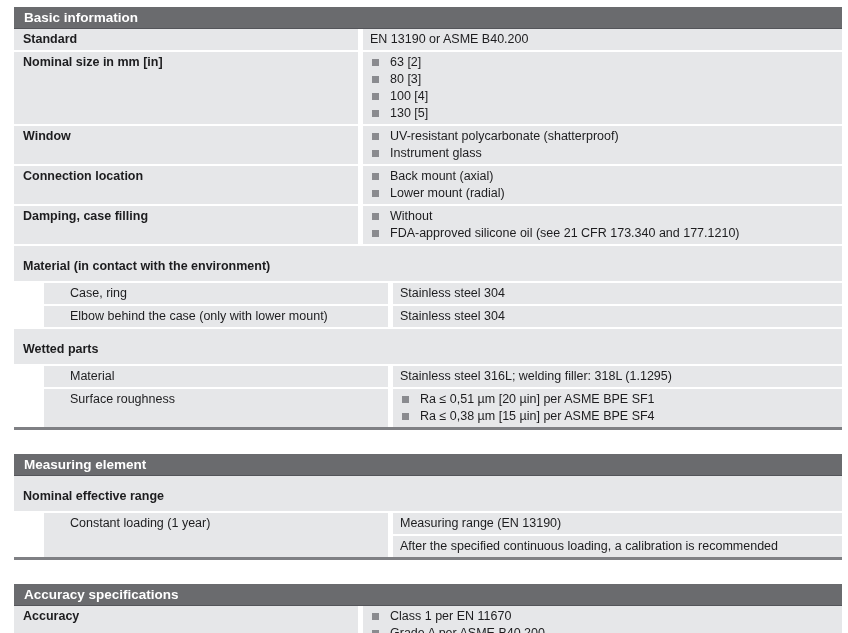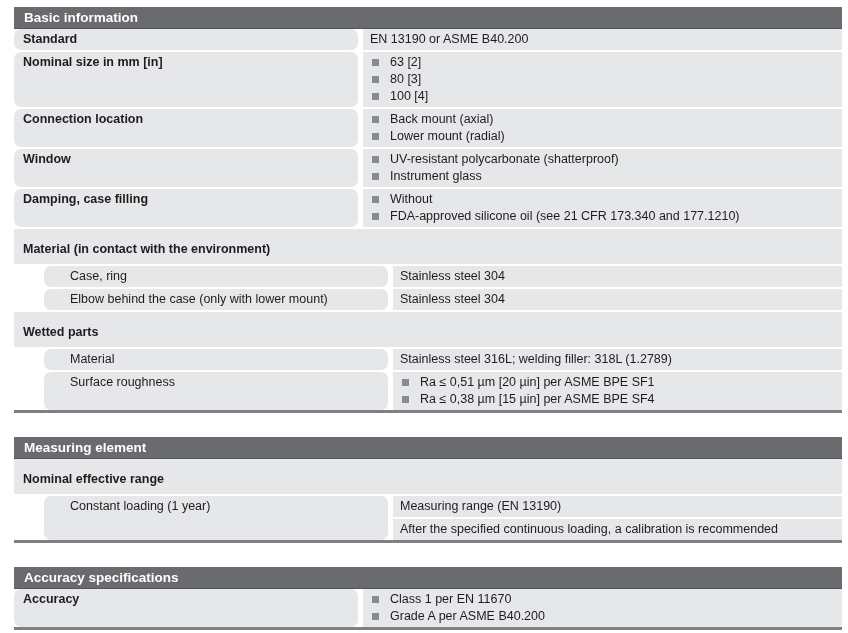--- a/index.html
+++ b/index.html
@@ -43,21 +43,20 @@
     padding: 12px 0 2px 9px;
   }
   .label-cell {
     width: 344px;
     flex: 0 0 344px;
     box-sizing: border-box;
     background: var(--row-bg, #e6e7e9);
     font-size: 12.5px;
     line-height: 17px;
     padding: 2px 8px 2px 9px;
-    border-radius: 7px;
   }
   .label-cell.bold { font-weight: bold; }
   .label-cell.indent { padding-left: 26px; margin-left: 30px; }
   .col-gap { width: 5px; flex: 0 0 5px; background: #ffffff; }
   .value-stack {
     flex: 1 1 auto;
     display: flex;
     flex-direction: column;
     gap: 2px;
   }
@@ -101,51 +100,55 @@
                 <span class="bullet-text">63 [2]</span>
               </div>
               <div class="bullet-line">
                 <span class="bullet-sq"></span>
                 <span class="bullet-text">80 [3]</span>
               </div>
               <div class="bullet-line">
                 <span class="bullet-sq"></span>
                 <span class="bullet-text">100 [4]</span>
               </div>
+              <div class="bullet-line">
+                <span class="bullet-sq"></span>
+                <span class="bullet-text">130 [5]</span>
+              </div>
+            </div>
+          </div>
+        </div>
+        <div class="row data-row">
+          <div class="label-cell bold"><span>Window</span></div>
+          <div class="col-gap"></div>
+          <div class="value-stack">
+            <div class="value-cell">
+              <div class="bullet-line">
+                <span class="bullet-sq"></span>
+                <span class="bullet-text">UV-resistant polycarbonate (shatterproof)</span>
+              </div>
+              <div class="bullet-line">
+                <span class="bullet-sq"></span>
+                <span class="bullet-text">Instrument glass</span>
+              </div>
             </div>
           </div>
         </div>
         <div class="row data-row">
           <div class="label-cell bold"><span>Connection location</span></div>
           <div class="col-gap"></div>
           <div class="value-stack">
             <div class="value-cell">
               <div class="bullet-line">
                 <span class="bullet-sq"></span>
                 <span class="bullet-text">Back mount (axial)</span>
               </div>
               <div class="bullet-line">
                 <span class="bullet-sq"></span>
                 <span class="bullet-text">Lower mount (radial)</span>
-              </div>
-            </div>
-          </div>
-        </div>
-        <div class="row data-row">
-          <div class="label-cell bold"><span>Window</span></div>
-          <div class="col-gap"></div>
-          <div class="value-stack">
-            <div class="value-cell">
-              <div class="bullet-line">
-                <span class="bullet-sq"></span>
-                <span class="bullet-text">UV-resistant polycarbonate (shatterproof)</span>
-              </div>
-              <div class="bullet-line">
-                <span class="bullet-sq"></span>
-                <span class="bullet-text">Instrument glass</span>
               </div>
             </div>
           </div>
         </div>
         <div class="row data-row">
           <div class="label-cell bold"><span>Damping, case filling</span></div>
           <div class="col-gap"></div>
           <div class="value-stack">
             <div class="value-cell">
               <div class="bullet-line">
@@ -176,21 +179,21 @@
             <div class="value-cell"><span>Stainless steel 304</span></div>
           </div>
         </div>
         <div class="row subheader-row">
           <span>Wetted parts</span>
         </div>
         <div class="row data-row">
           <div class="label-cell indent"><span>Material</span></div>
           <div class="col-gap"></div>
           <div class="value-stack">
-            <div class="value-cell"><span>Stainless steel 316L; welding filler: 318L (1.2789)</span></div>
+            <div class="value-cell"><span>Stainless steel 316L; welding filler: 318L (1.1295)</span></div>
           </div>
         </div>
         <div class="row data-row">
           <div class="label-cell indent"><span>Surface roughness</span></div>
           <div class="col-gap"></div>
           <div class="value-stack">
             <div class="value-cell">
               <div class="bullet-line">
                 <span class="bullet-sq"></span>
                 <span class="bullet-text">Ra ≤ 0,51 µm [20 µin] per ASME BPE SF1</span>

